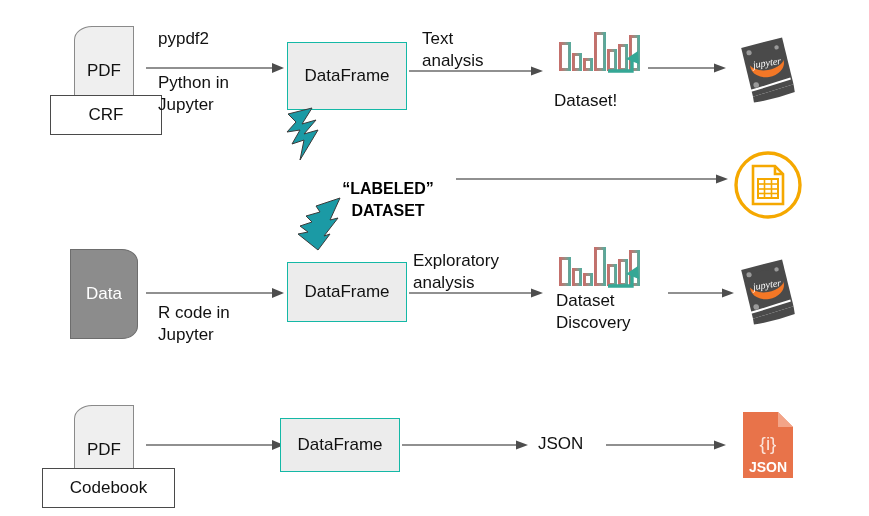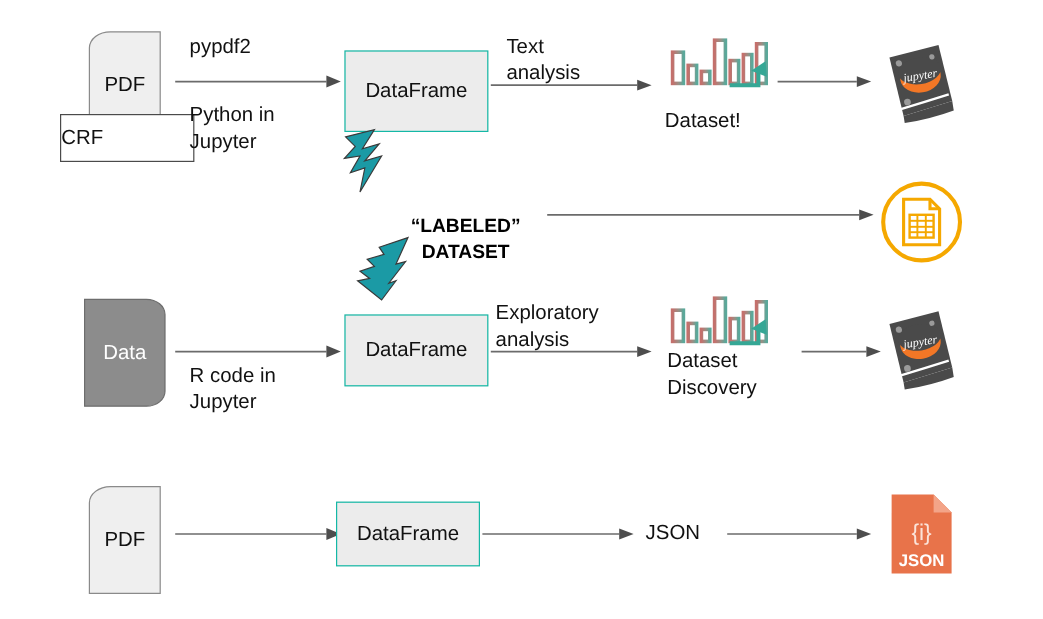--- a/index.html
+++ b/index.html
@@ -32,20 +32,21 @@
     justify-content: center;
     font-size: 17px;
     color: #111;
   }
   .caption-box {
     background: #ffffff;
     border: 1px solid #4a4a4a;
     box-sizing: border-box;
     display: flex;
     align-items: center;
+    justify-content: center;
     font-size: 17px;
     color: #111;
     height: 40px;
   }
 
   
   .data-shape {
     width: 68px;
     height: 90px;
     background: #8c8c8c;
@@ -96,21 +97,21 @@
 <div id="canvas">
 
   <div class="abs pdf-doc" style="left:74px; top:26px;">
     <span>PDF</span>
   </div>
   <div class="abs caption-box" style="left:50px; top:95px; width:112px;">
     <span>CRF</span>
   </div>
 
   <div class="abs lbl" style="left:158px; top:28px;">pypdf2</div>
-  <div class="abs lbl" style="left:158px; top:85px;">Python in
+  <div class="abs lbl" style="left:158px; top:72px;">Python in
 Jupyter</div>
 
   <svg class="abs" style="left:146px; top:60px;" width="140" height="16">
     <line x1="0" y1="8" x2="126" y2="8" stroke="#6b6b6b" stroke-width="1.4"></line>
     <polygon points="126,3 138,8 126,13" fill="#4d4d4d"></polygon>
   </svg>
 
   <div class="abs df-box" style="left:287px; top:42px; width:120px; height:68px;">
     <span>DataFrame</span>
   </div>
@@ -256,20 +257,23 @@
       <text x="33" y="28" font-family="'Liberation Serif', serif" font-style="italic" font-size="10" fill="#ffffff" text-anchor="middle">jupyter</text>
       <circle cx="17" cy="12" r="2.6" fill="#9a9a9a"></circle>
       <circle cx="45" cy="11" r="2.2" fill="#9a9a9a"></circle>
       <circle cx="19" cy="45" r="2.8" fill="#9a9a9a"></circle>
     </g>
   </svg>
 
   <div class="abs pdf-doc" style="left:74px; top:405px;">
     <span>PDF</span>
   </div>
+  <div class="abs caption-box" style="left:42px; top:468px; width:133px;">
+    <span>Codebook</span>
+  </div>
 
   <svg class="abs" style="left:146px; top:437px;" width="140" height="16">
     <line x1="0" y1="8" x2="126" y2="8" stroke="#6b6b6b" stroke-width="1.4"></line>
     <polygon points="126,3 138,8 126,13" fill="#4d4d4d"></polygon>
   </svg>
 
   <div class="abs df-box" style="left:280px; top:418px; width:120px; height:54px;">
     <span>DataFrame</span>
   </div>
 

